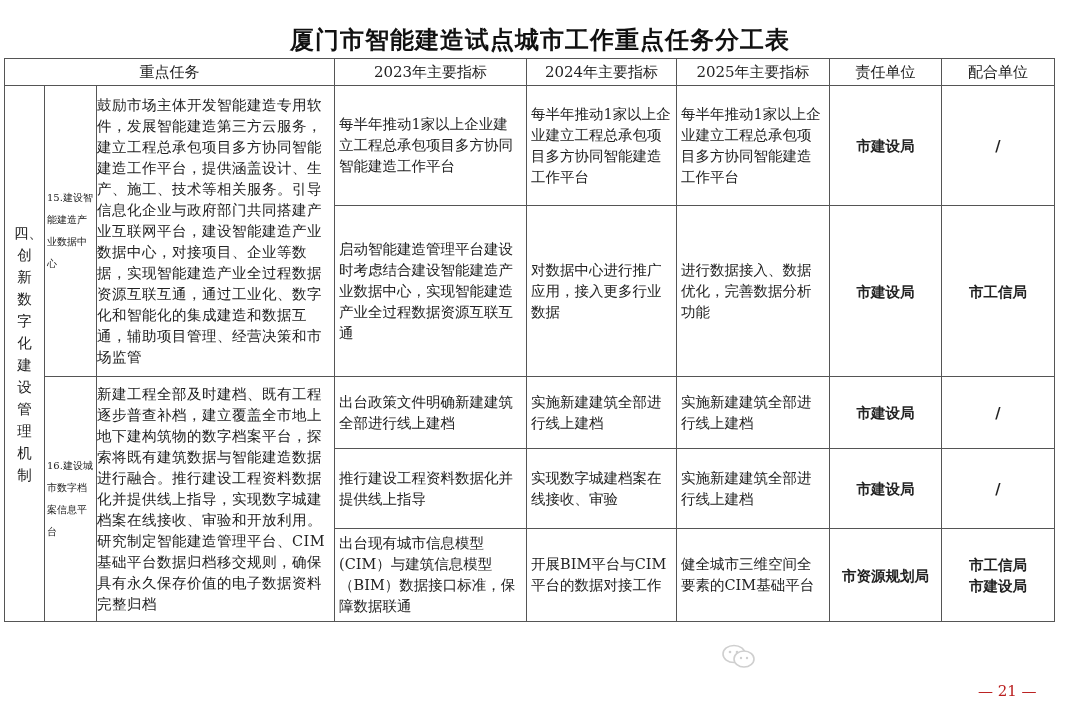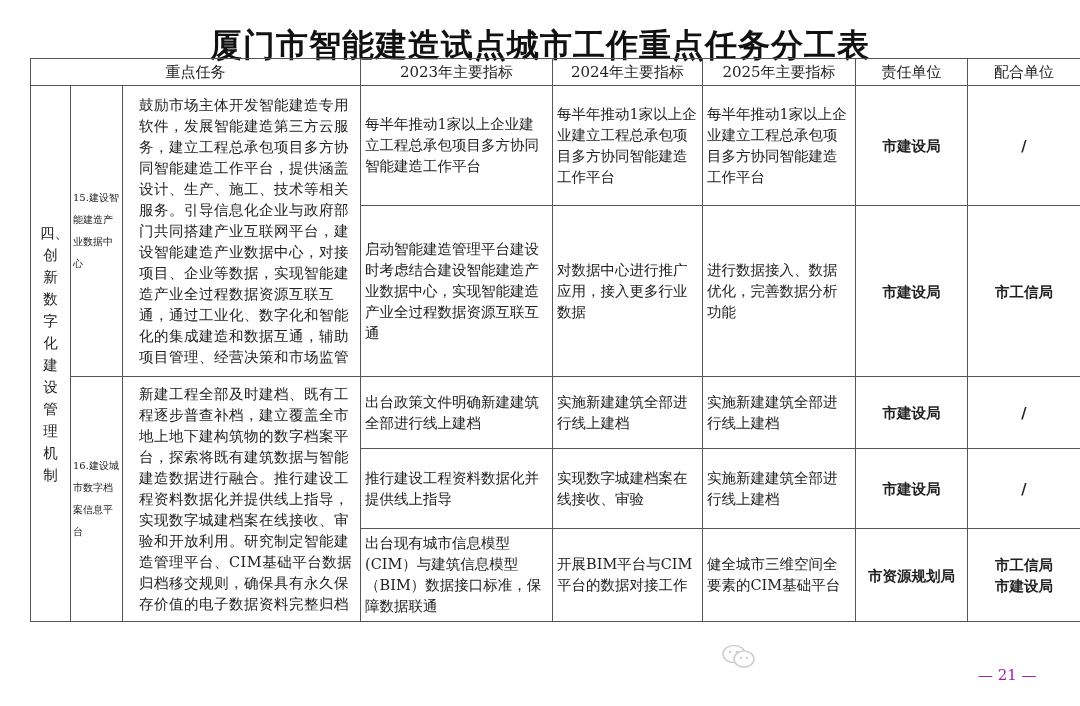--- a/index.html
+++ b/index.html
@@ -1,36 +1,36 @@
 <!DOCTYPE html>
 <html><head>
 <meta charset="utf-8">
 <style>
   html, body { margin:0; padding:0; background:#ffffff; }
   body { width:1080px; height:706px; position:relative; overflow:hidden;
          font-family:"DejaVu Serif","Liberation Serif",serif; color:#222; }
   .title { position:absolute; left:0; top:24px; width:1080px; text-align:center;
-           font-size:32px; font-weight:bold; letter-spacing:1px; color:#111;
+           font-size:24px; font-weight:bold; letter-spacing:1px; color:#111;
            font-family:"DejaVu Sans","Liberation Sans",sans-serif; }
-  table { position:absolute; left:30px; top:58px; width:1050px; border-collapse:collapse;
+  table { position:absolute; left:4px; top:58px; width:1050px; border-collapse:collapse;
           table-layout:fixed; }
   td, th { border:1.5px solid #555; padding:0 4px; font-size:14.5px; line-height:21px;
            vertical-align:middle; font-weight:normal; color:#222; }
   th { height:26px; text-align:center; font-size:15px; }
   td.c { text-align:center;font-weight:bold; }
   td.l { text-align:left; }
   td.vert { text-align:center; padding:0 9px; line-height:22px; }
   td.task { text-align:left; padding:0 2px; line-height:22px; font-size:10px; }
-  .desc { text-align:left; padding:0 4px 0 16px; letter-spacing:0.5px; line-height:21px; }
+  .desc { text-align:left; padding:0 4px 0 0; letter-spacing:0.5px; line-height:21px; }
   .watermark { position:absolute; left:722px; top:638px; font-size:27px; color:#cfcfcf;
                font-family:"DejaVu Sans","Liberation Sans",sans-serif; letter-spacing:1px;
                white-space:nowrap; }
   .watermark .wx { display:inline-block; width:34px; height:24px; vertical-align:middle;
                    position:relative; margin-right:4px; }
-  .page-num { position:absolute; left:978px; top:666px; font-size:15px; color:#a21caf; }
+  .page-num { position:absolute; left:978px; top:682px; font-size:15px; color:#b91c1c; }
 </style>
 </head>
 <body>
 
 <div class="title">厦门市智能建造试点城市工作重点任务分工表</div>
 
 <table>
   <colgroup>
     <col style="width:40px">
     <col style="width:52px">

